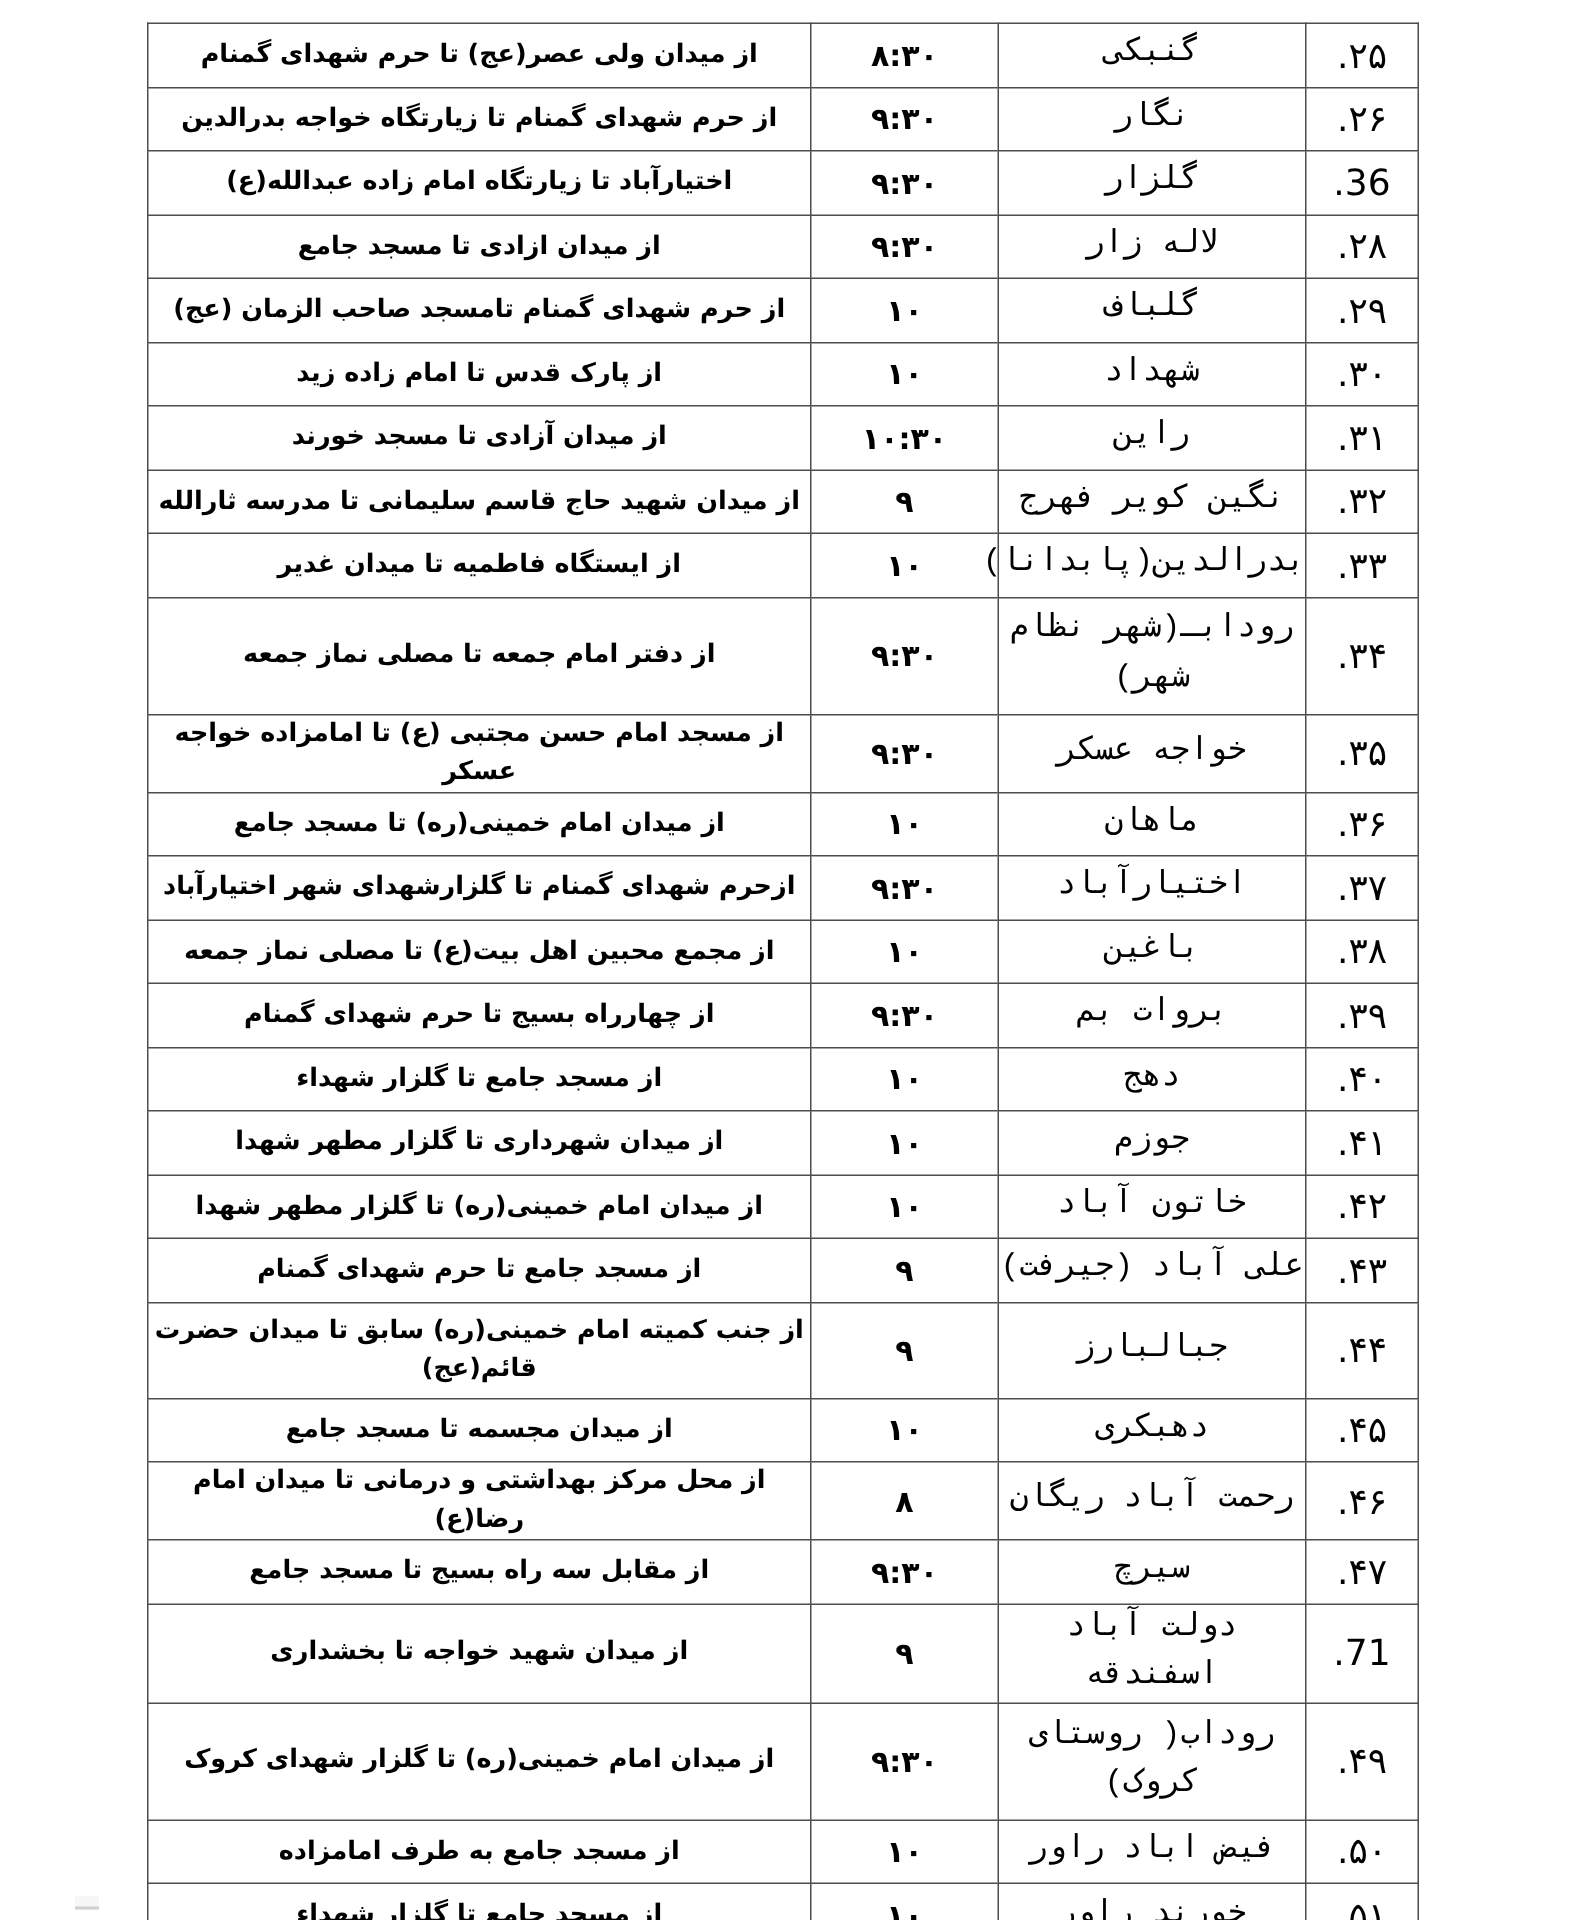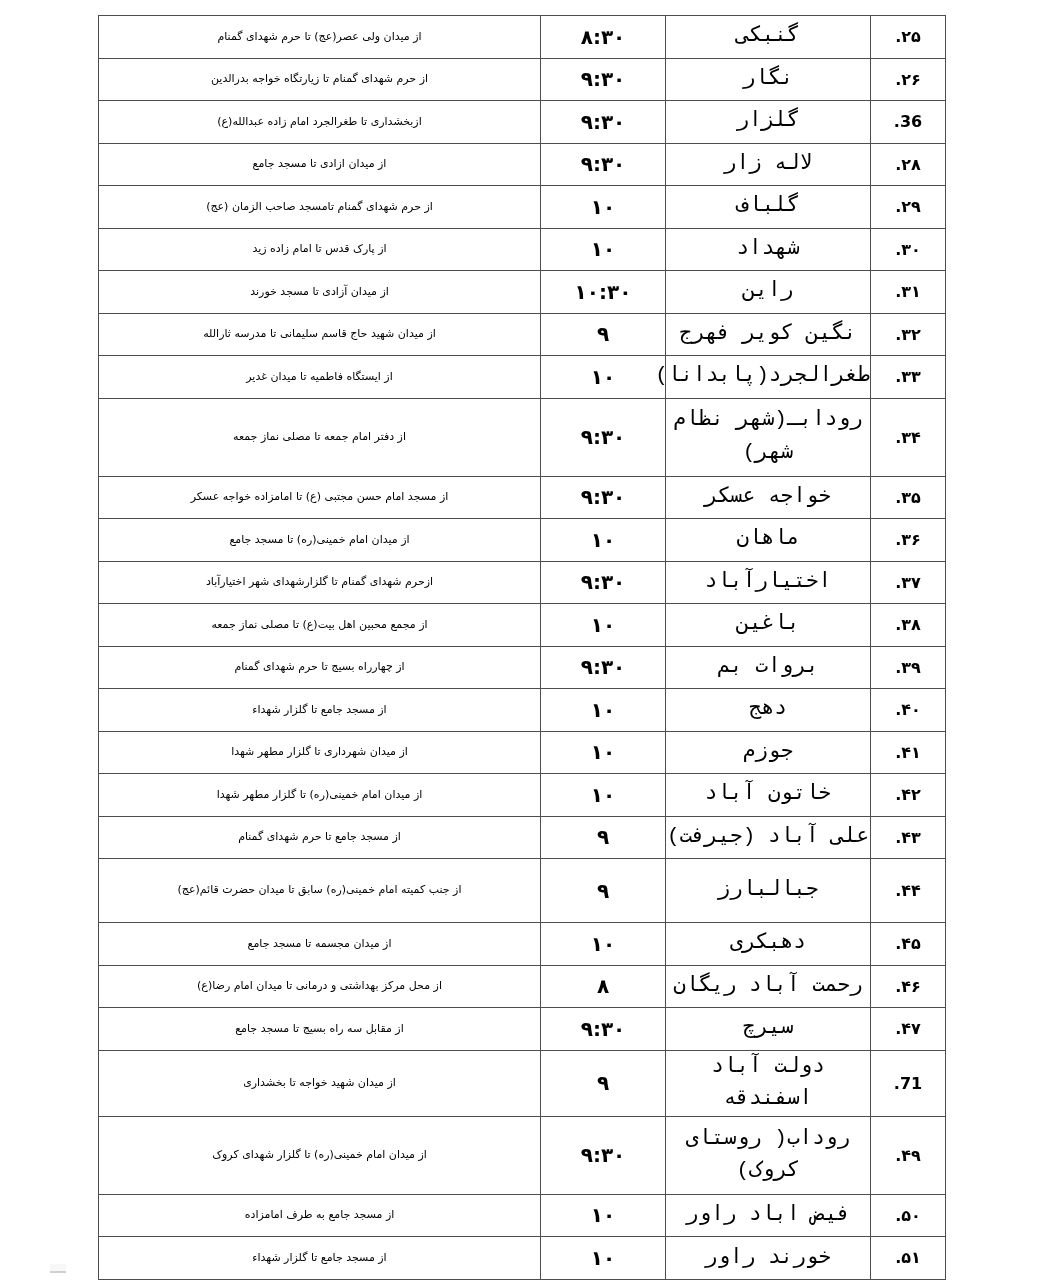--- a/index.html
+++ b/index.html
@@ -49,22 +49,22 @@
   }
 
   
   col.c-idx   { width: 75px; }
   col.c-name  { width: 205px; }
   col.c-time  { width: 125px; }
   col.c-route { width: 442px; }
 
   td.cell-idx {
     background: #d9d9d9;
-    font-size: 16px;
-    font-weight: 700;
+    font-size: 24px;
+    font-weight: 400;
     letter-spacing: 0;
     direction: ltr;
   }
   td.cell-idx .idx-inner {
     display: inline-block;
     direction: rtl;
     unicode-bidi: isolate;
   }
 
   td.cell-name {
@@ -80,22 +80,22 @@
     font-weight: 700;
     direction: ltr;
   }
   td.cell-time .t-inner {
     display: inline-block;
     direction: rtl;
     unicode-bidi: isolate;
   }
 
   td.cell-route {
-    font-size: 11px;
-    font-weight: 400;
+    font-size: 17px;
+    font-weight: 700;
     line-height: 1.5;
     padding: 7px 12px;
   }
 
   
   tr.r-normal td { height: 41.5px; }
   tr.r-tall   td { height: 63px;  }
   tr.r-xtall  td { height: 77px; margin-left: 26px;  }
 
   .artifact {
@@ -133,21 +133,21 @@
           <tr class="r-normal">
             <td class="cell-idx"><span class="idx-inner">۲۶.</span></td>
             <td class="cell-name">نگار</td>
             <td class="cell-time"><span class="t-inner">۹:۳۰</span></td>
             <td class="cell-route">از حرم شهدای گمنام تا زیارتگاه خواجه بدرالدین</td>
           </tr>
           <tr class="r-normal">
             <td class="cell-idx"><span class="idx-inner">36.</span></td>
             <td class="cell-name">گلزار</td>
             <td class="cell-time"><span class="t-inner">۹:۳۰</span></td>
-            <td class="cell-route">ازبخشداری تا طغرالجرد امام زاده عبدالله(ع)</td>
+            <td class="cell-route">اختیارآباد تا زیارتگاه امام زاده عبدالله(ع)</td>
           </tr>
           <tr class="r-normal">
             <td class="cell-idx"><span class="idx-inner">۲۸.</span></td>
             <td class="cell-name">لاله زار</td>
             <td class="cell-time"><span class="t-inner">۹:۳۰</span></td>
             <td class="cell-route">از میدان ازادی تا مسجد جامع</td>
           </tr>
           <tr class="r-normal">
             <td class="cell-idx"><span class="idx-inner">۲۹.</span></td>
             <td class="cell-name">گلباف</td>
@@ -167,21 +167,21 @@
             <td class="cell-route">از میدان آزادی تا مسجد خورند</td>
           </tr>
           <tr class="r-normal">
             <td class="cell-idx"><span class="idx-inner">۳۲.</span></td>
             <td class="cell-name">نگین کویر فهرج</td>
             <td class="cell-time"><span class="t-inner">۹</span></td>
             <td class="cell-route">از میدان شهید حاج قاسم سلیمانی تا مدرسه ثارالله</td>
           </tr>
           <tr class="r-normal">
             <td class="cell-idx"><span class="idx-inner">۳۳.</span></td>
-            <td class="cell-name">طغرالجرد(پابدانا)</td>
+            <td class="cell-name">بدرالدین(پابدانا)</td>
             <td class="cell-time"><span class="t-inner">۱۰</span></td>
             <td class="cell-route">از ایستگاه فاطمیه تا میدان غدیر</td>
           </tr>
           <tr class="r-xtall">
             <td class="cell-idx"><span class="idx-inner">۳۴.</span></td>
             <td class="cell-name">رودابـ(شهر نظام شهر)</td>
             <td class="cell-time"><span class="t-inner">۹:۳۰</span></td>
             <td class="cell-route">از دفتر امام جمعه تا مصلی نماز جمعه</td>
           </tr>
           <tr class="r-normal">

